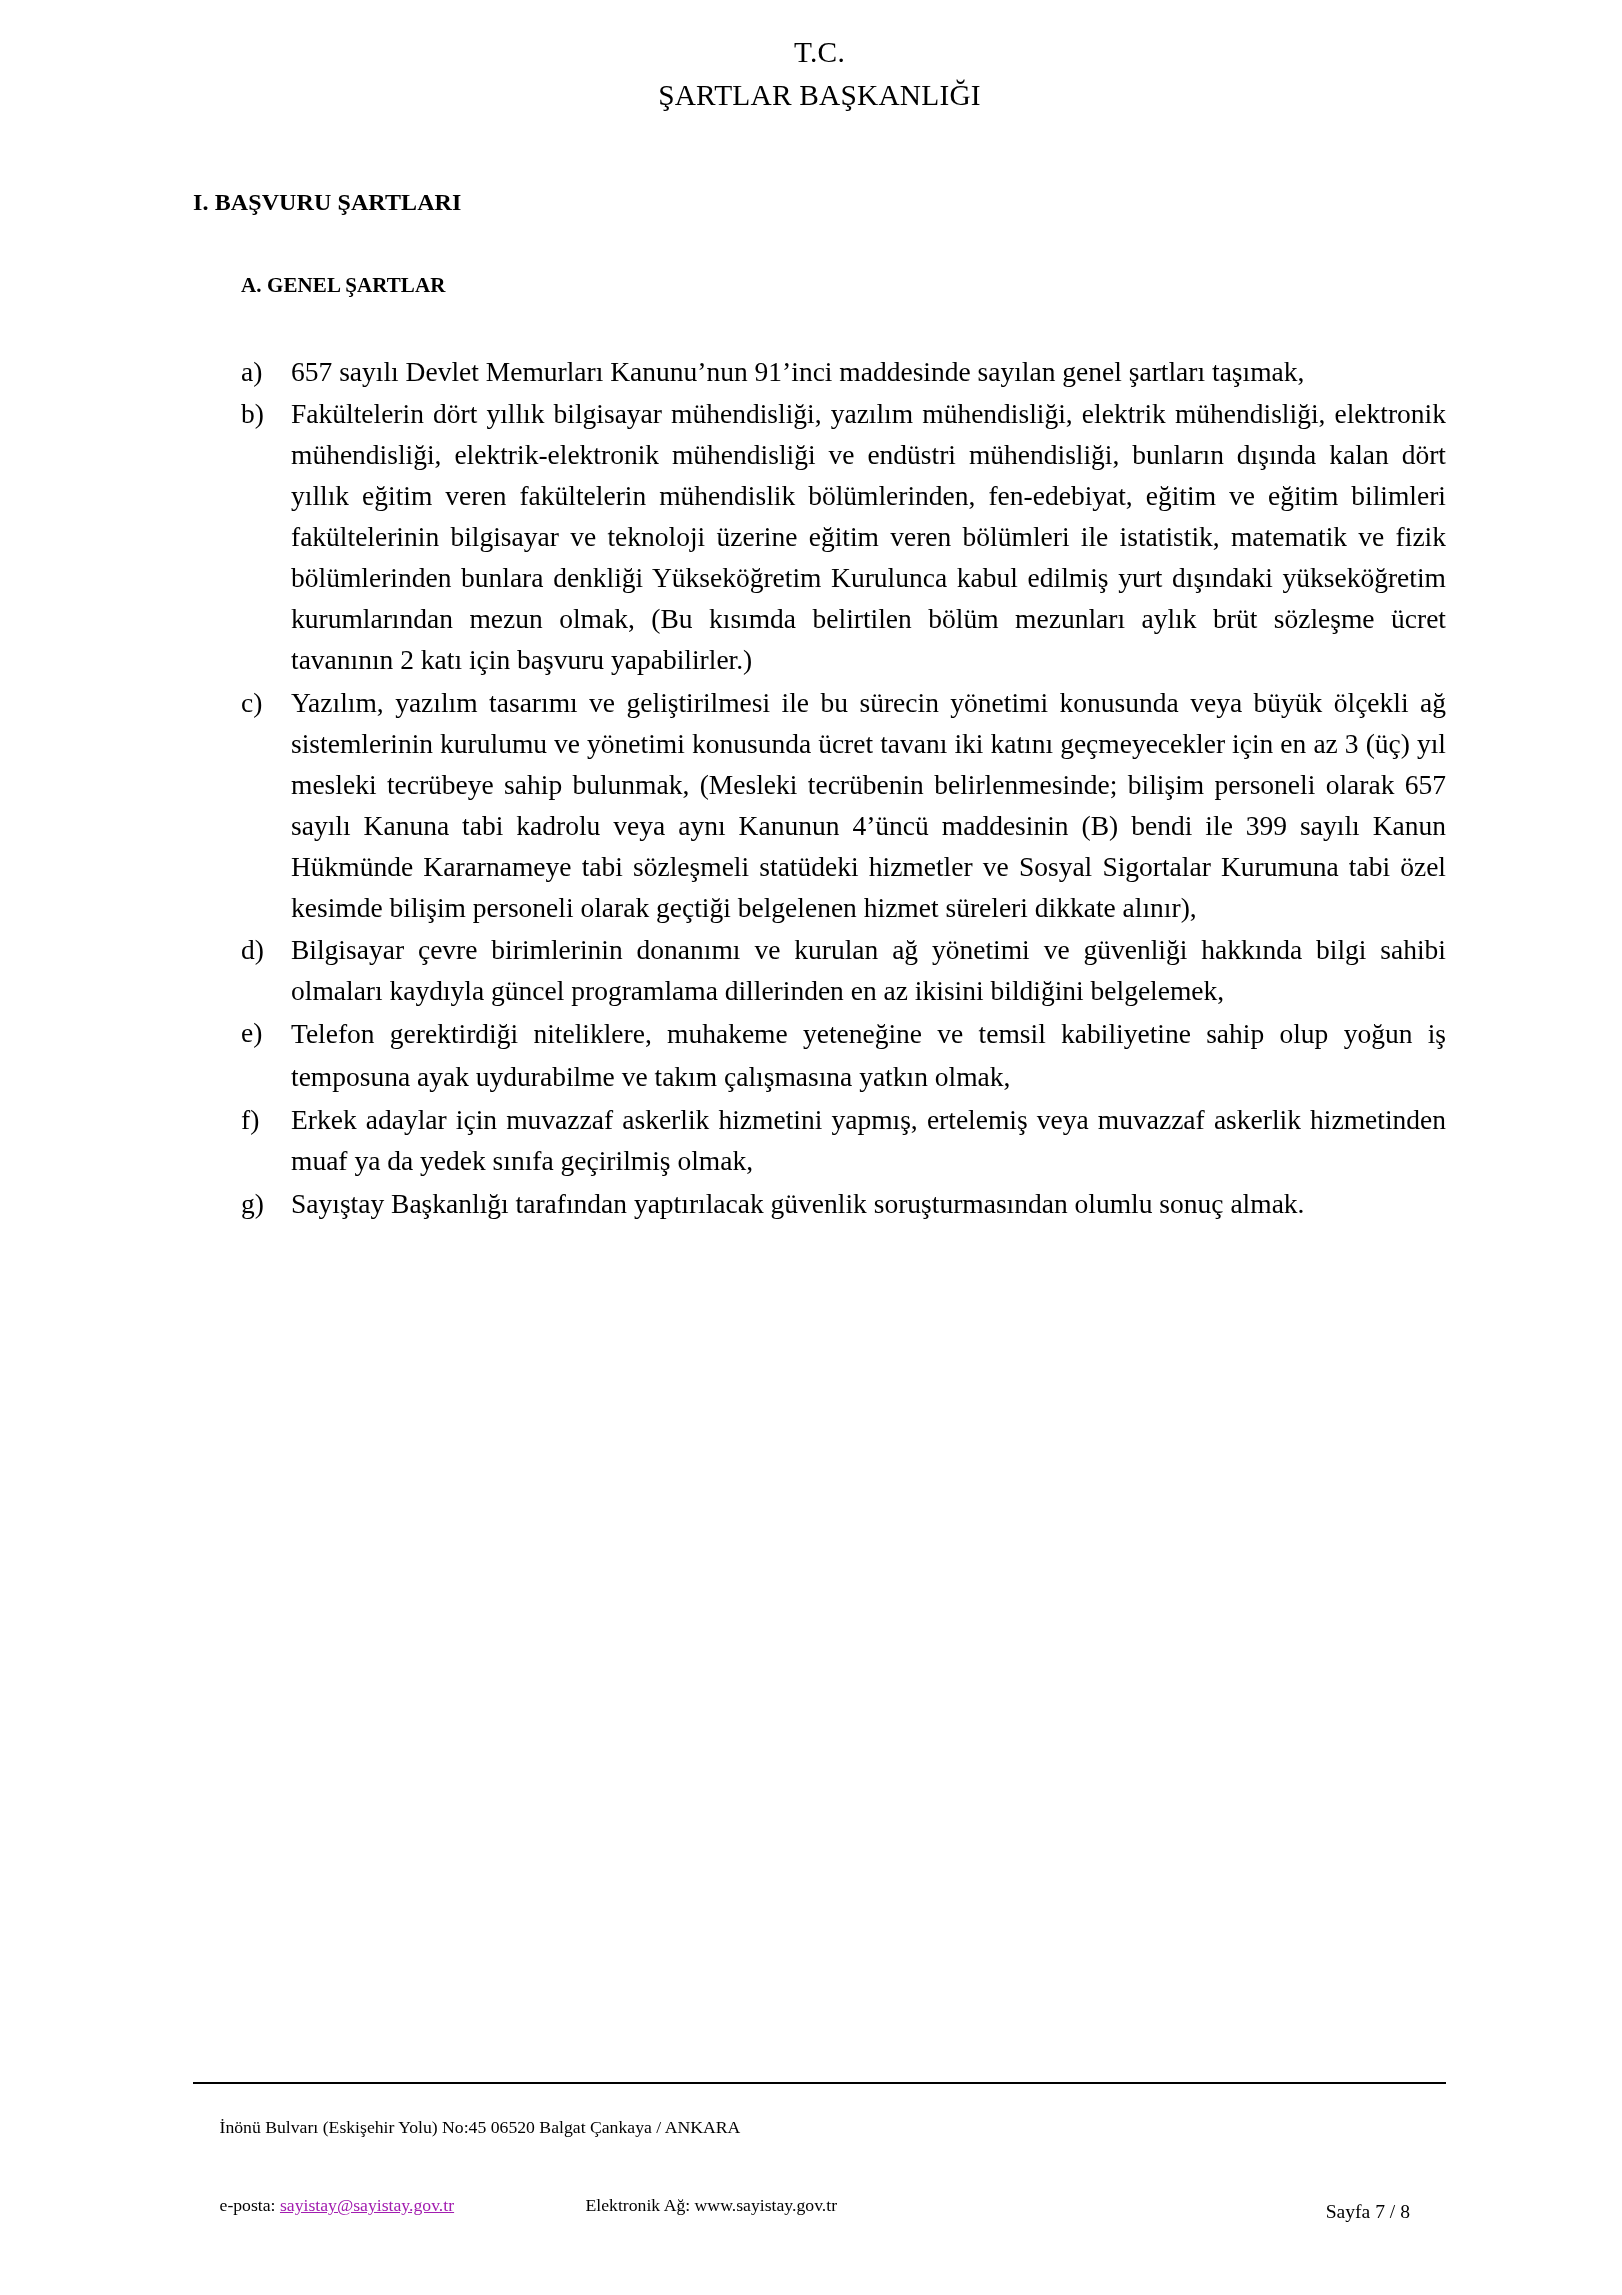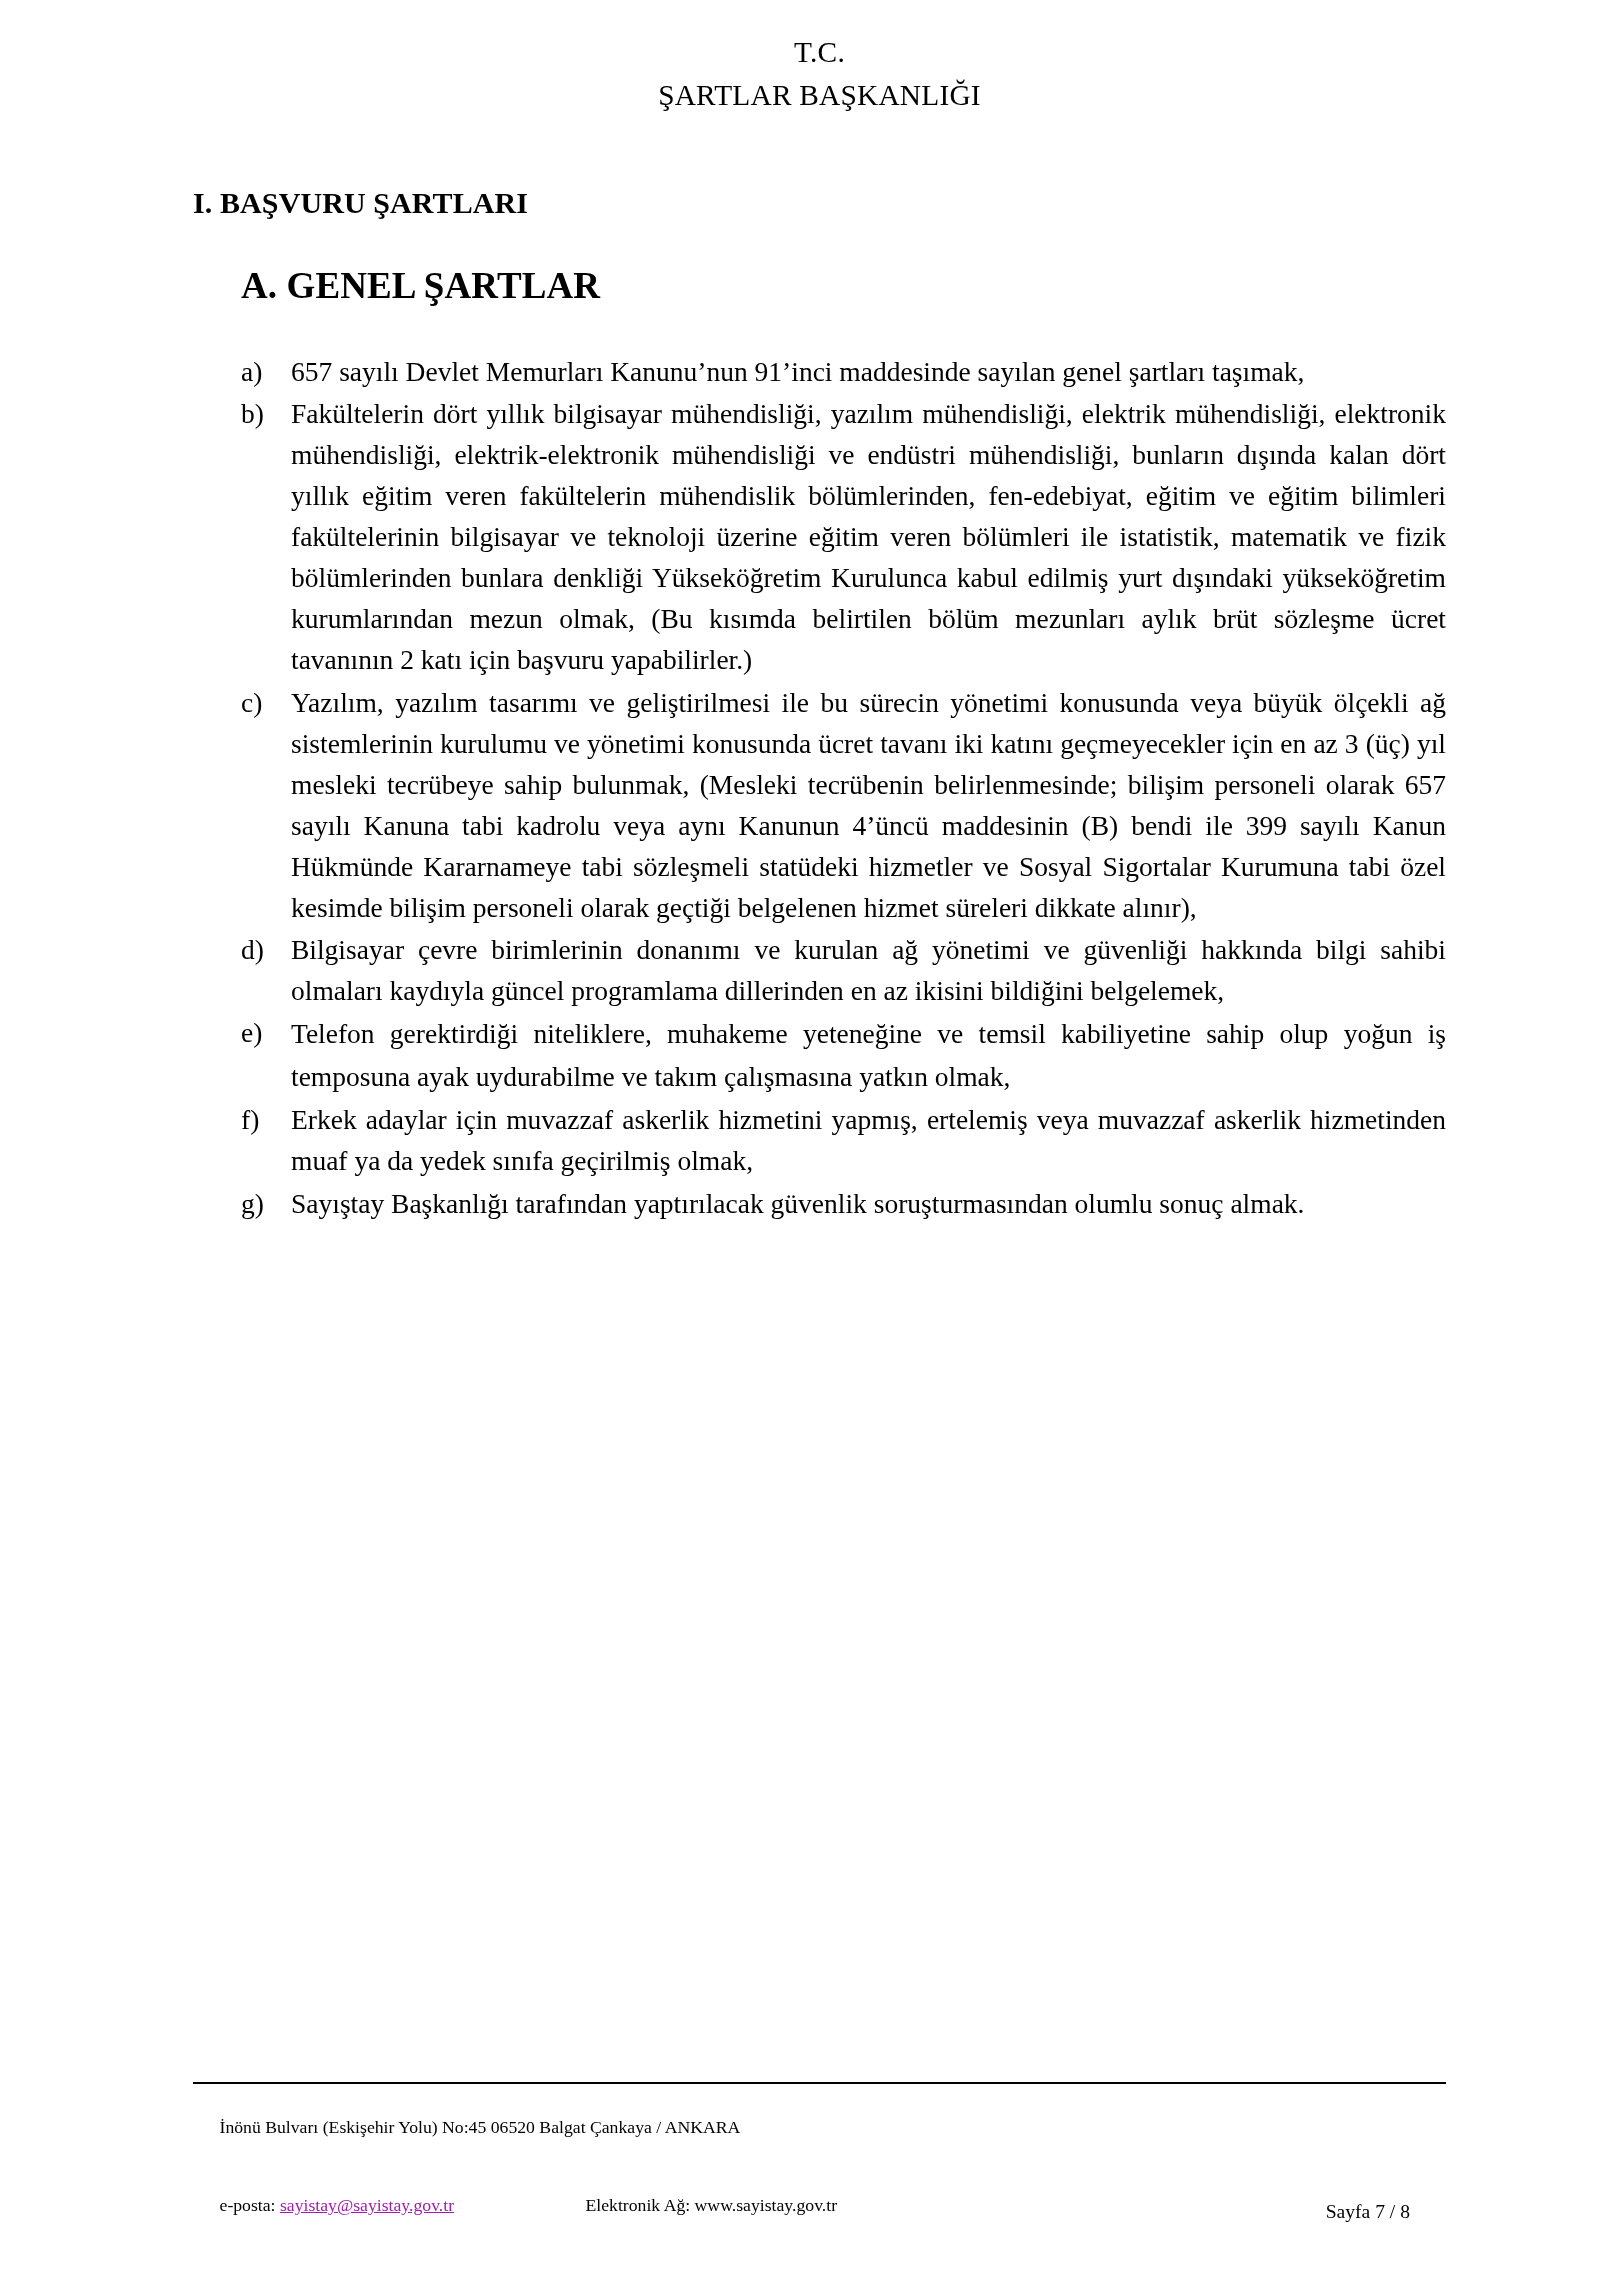--- a/index.html
+++ b/index.html
@@ -39,30 +39,30 @@
 
   
   .body-area {
     position: absolute;
     top: 183px;
     left: 193px;
     width: 1253px;
   }
 
   h1.section-title {
-    font-size: 30px;
+    font-size: 24px;
     font-weight: bold;
     margin: 0;
     padding: 0;
     line-height: 39px;
     letter-spacing: 0.1px;
   }
 
   h2.subsection-title {
-    font-size: 37px;
+    font-size: 21px;
     font-weight: bold;
     margin: 0;
     padding: 0;
     line-height: 39px;
     margin-left: 48px;
     letter-spacing: 0.1px;
   }
 
   .gap-after-h1 { height: 44px; }
   .gap-after-h2 { height: 46px; }

